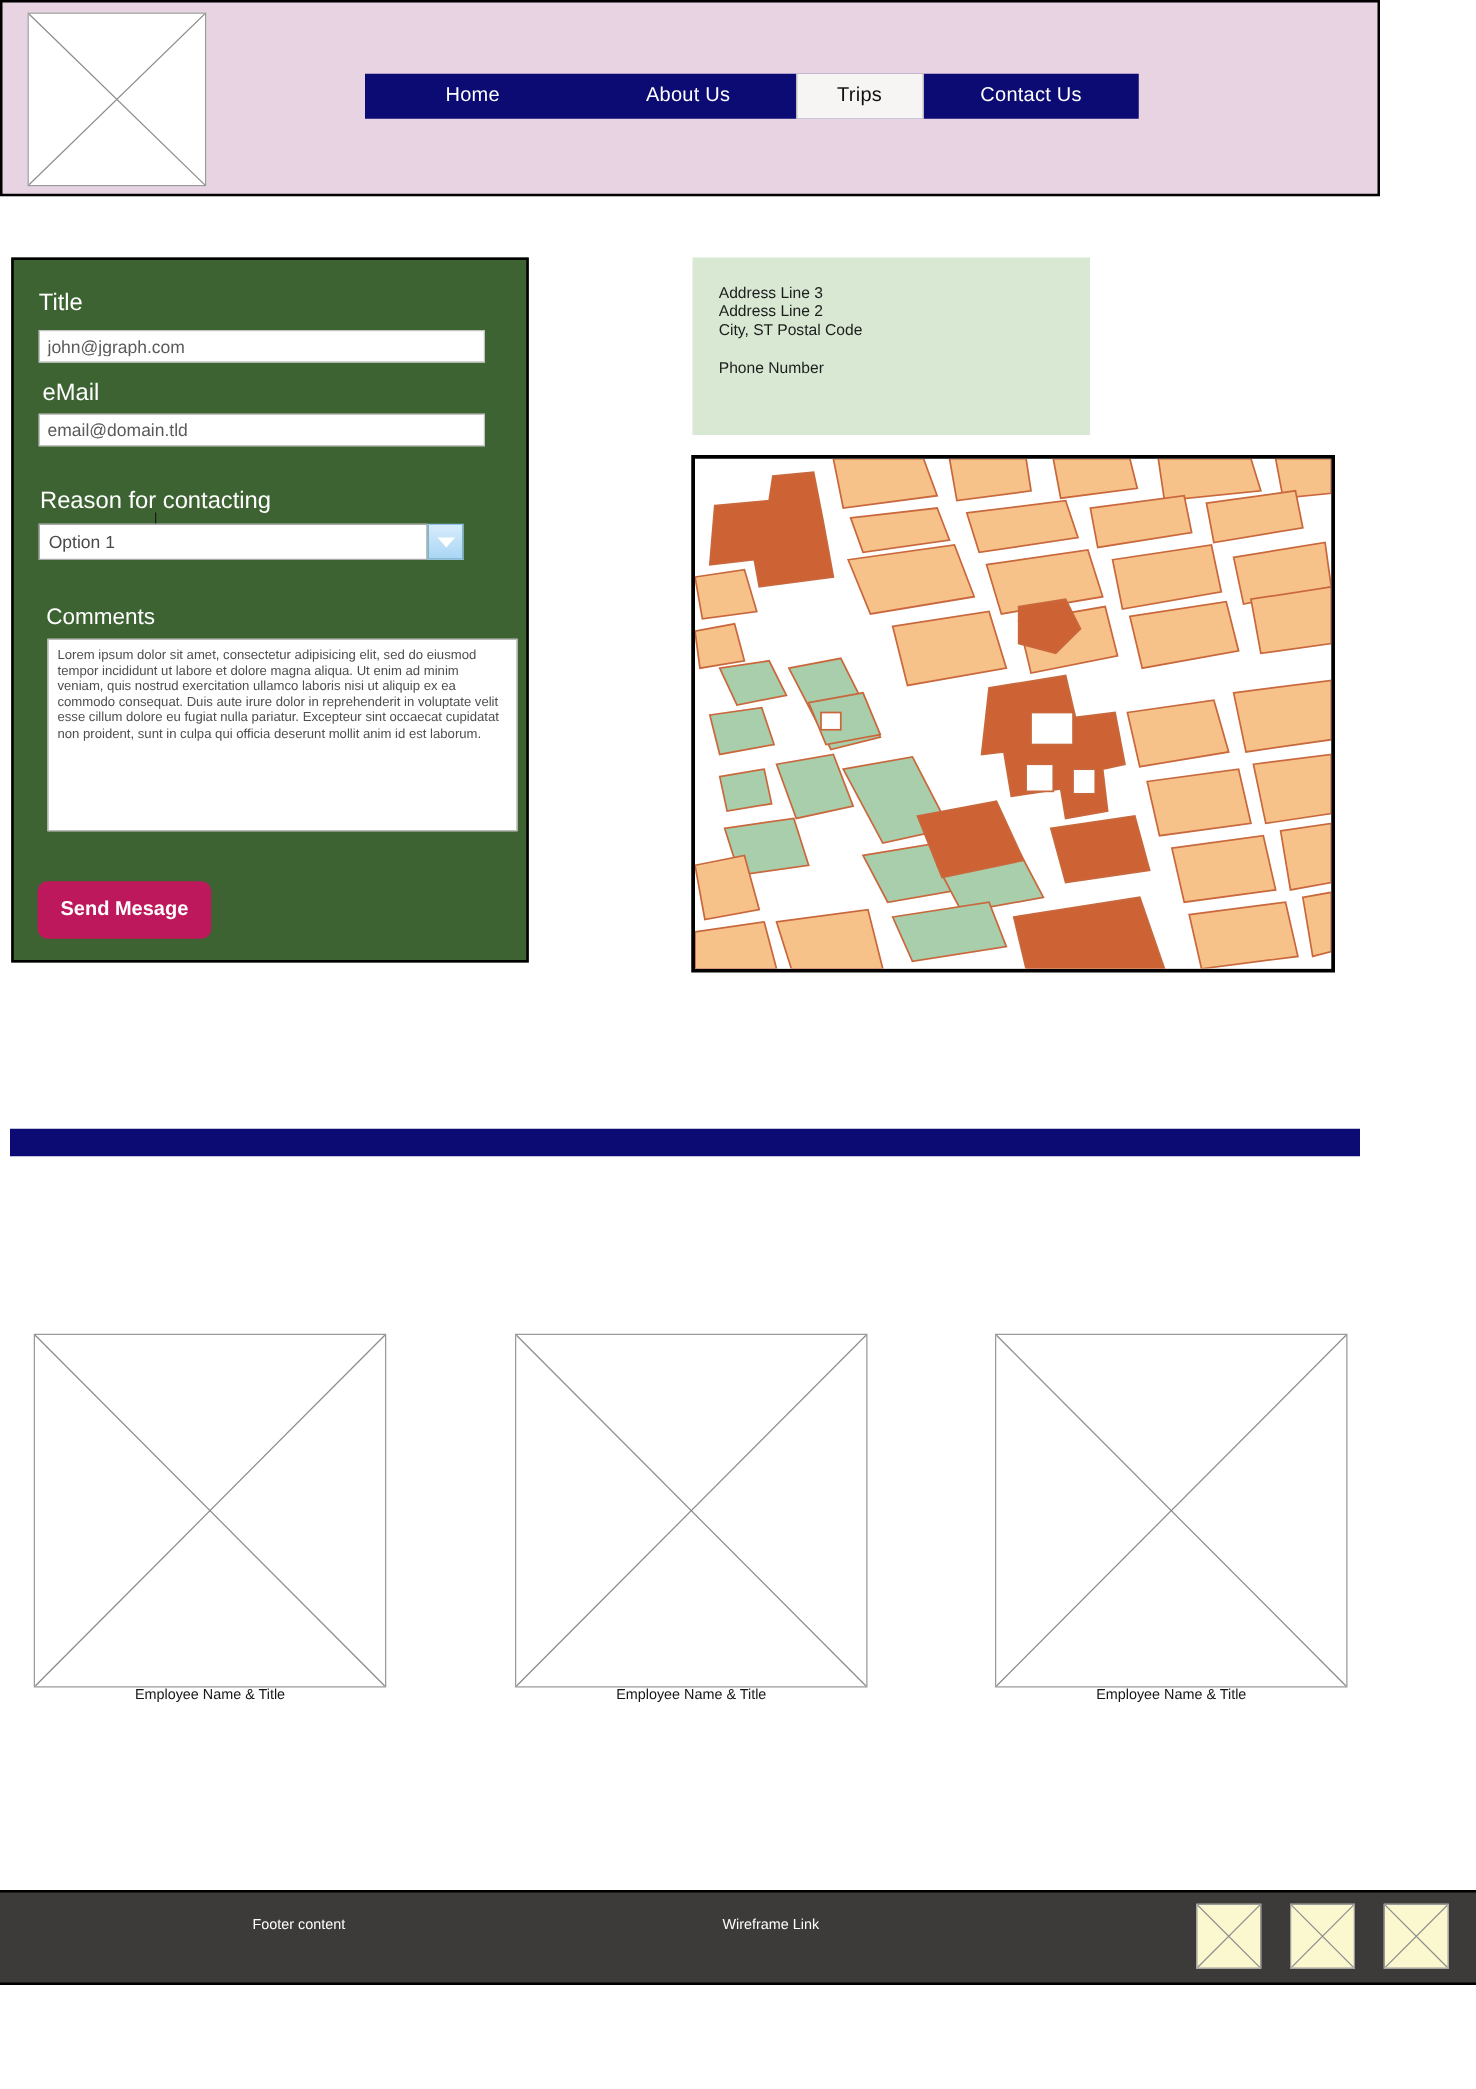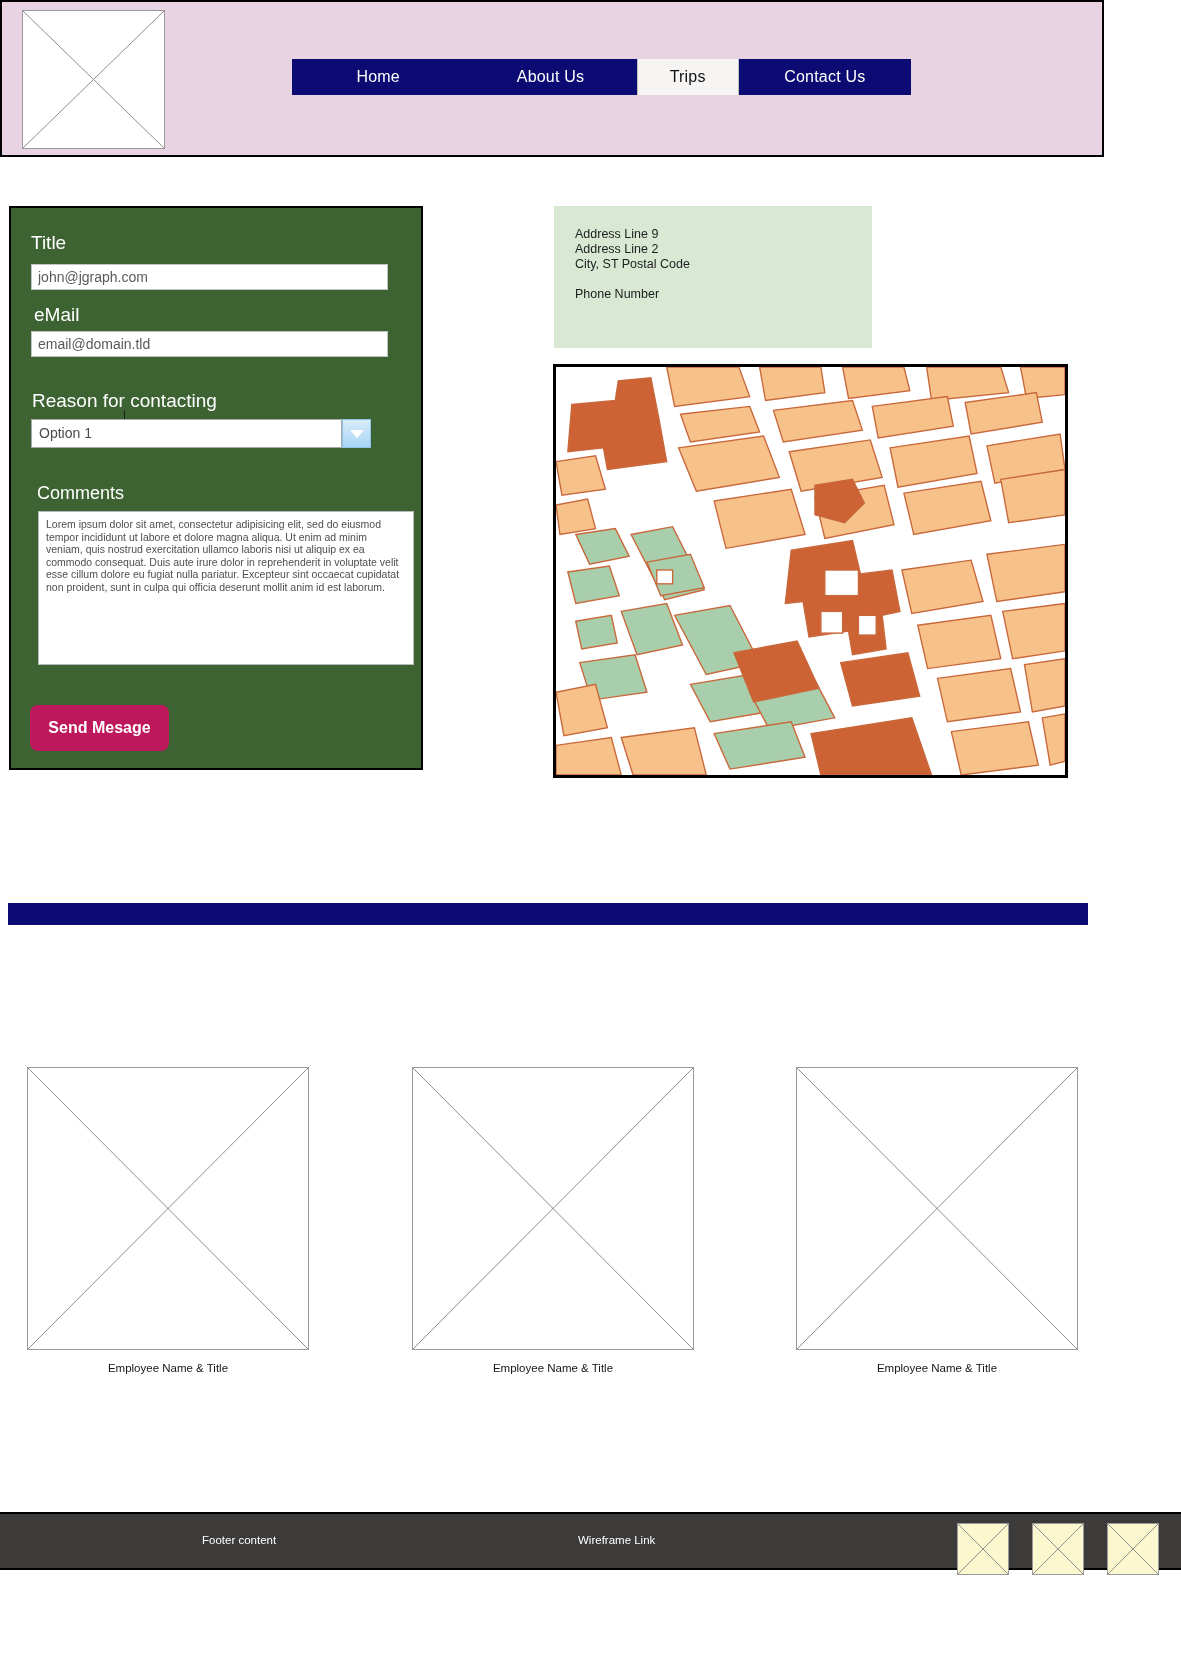--- a/index.html
+++ b/index.html
@@ -121,29 +121,29 @@
     background:#0b0b73;
   }
 
   
   .emp{position:absolute;}
   .emp-box{
     width:282px;height:283px;background:#ffffff;
     border:1px solid #9a9a9a;box-sizing:border-box;
   }
   .emp-label{
-    margin-top:12px;text-align:center;font-size:11.5px;color:#161616;
+    margin-top:0;text-align:center;font-size:11.5px;color:#161616;
   }
   .emp-1{left:27px;top:1067px;}
   .emp-2{left:412px;top:1067px;}
   .emp-3{left:796px;top:1067px;}
 
   
   .footer{
-    position:absolute;left:0;top:1512px;width:1181px;height:58px;
+    position:absolute;left:0;top:1512px;width:1181px;height:76px;
     background:#3d3b39;border-top:2px solid #000000;border-bottom:2px solid #000000;
     box-sizing:border-box;
   }
   .footer-text{
     position:absolute;top:20px;color:#ffffff;font-size:11.5px;
   }
   .ft-1{left:202px;}
   .ft-2{left:578px;}
   .footer-thumbs{
     position:absolute;right:22px;top:9px;display:flex;gap:23px;
@@ -203,21 +203,21 @@
 
     <div class="field-label lbl-comments">Comments</div>
     <div class="textarea-box">Lorem ipsum dolor sit amet, consectetur adipisicing elit, sed do eiusmod tempor incididunt ut labore et dolore magna aliqua. Ut enim ad minim veniam, quis nostrud exercitation ullamco laboris nisi ut aliquip ex ea commodo consequat. Duis aute irure dolor in reprehenderit in voluptate velit esse cillum dolore eu fugiat nulla pariatur. Excepteur sint occaecat cupidatat non proident, sunt in culpa qui officia deserunt mollit anim id est laborum.</div>
 
     <div class="send-btn">
       <span>Send Mesage</span>
     </div>
   </div>
 
   <div class="address-card">
-    <div>Address Line 9</div>
+    <div>Address Line 3</div>
     <div>Address Line 2</div>
     <div>City, ST  Postal Code</div>
     <div class="addr-gap"></div>
     <div>Phone Number</div>
   </div>
 
   <div class="map-frame">
     <svg class="map-svg" viewBox="0 0 515 414" preserveAspectRatio="none">
       <rect x="0" y="0" width="515" height="414" fill="#ffffff"></rect>
       <g stroke="#c9683c" stroke-width="1.4">

